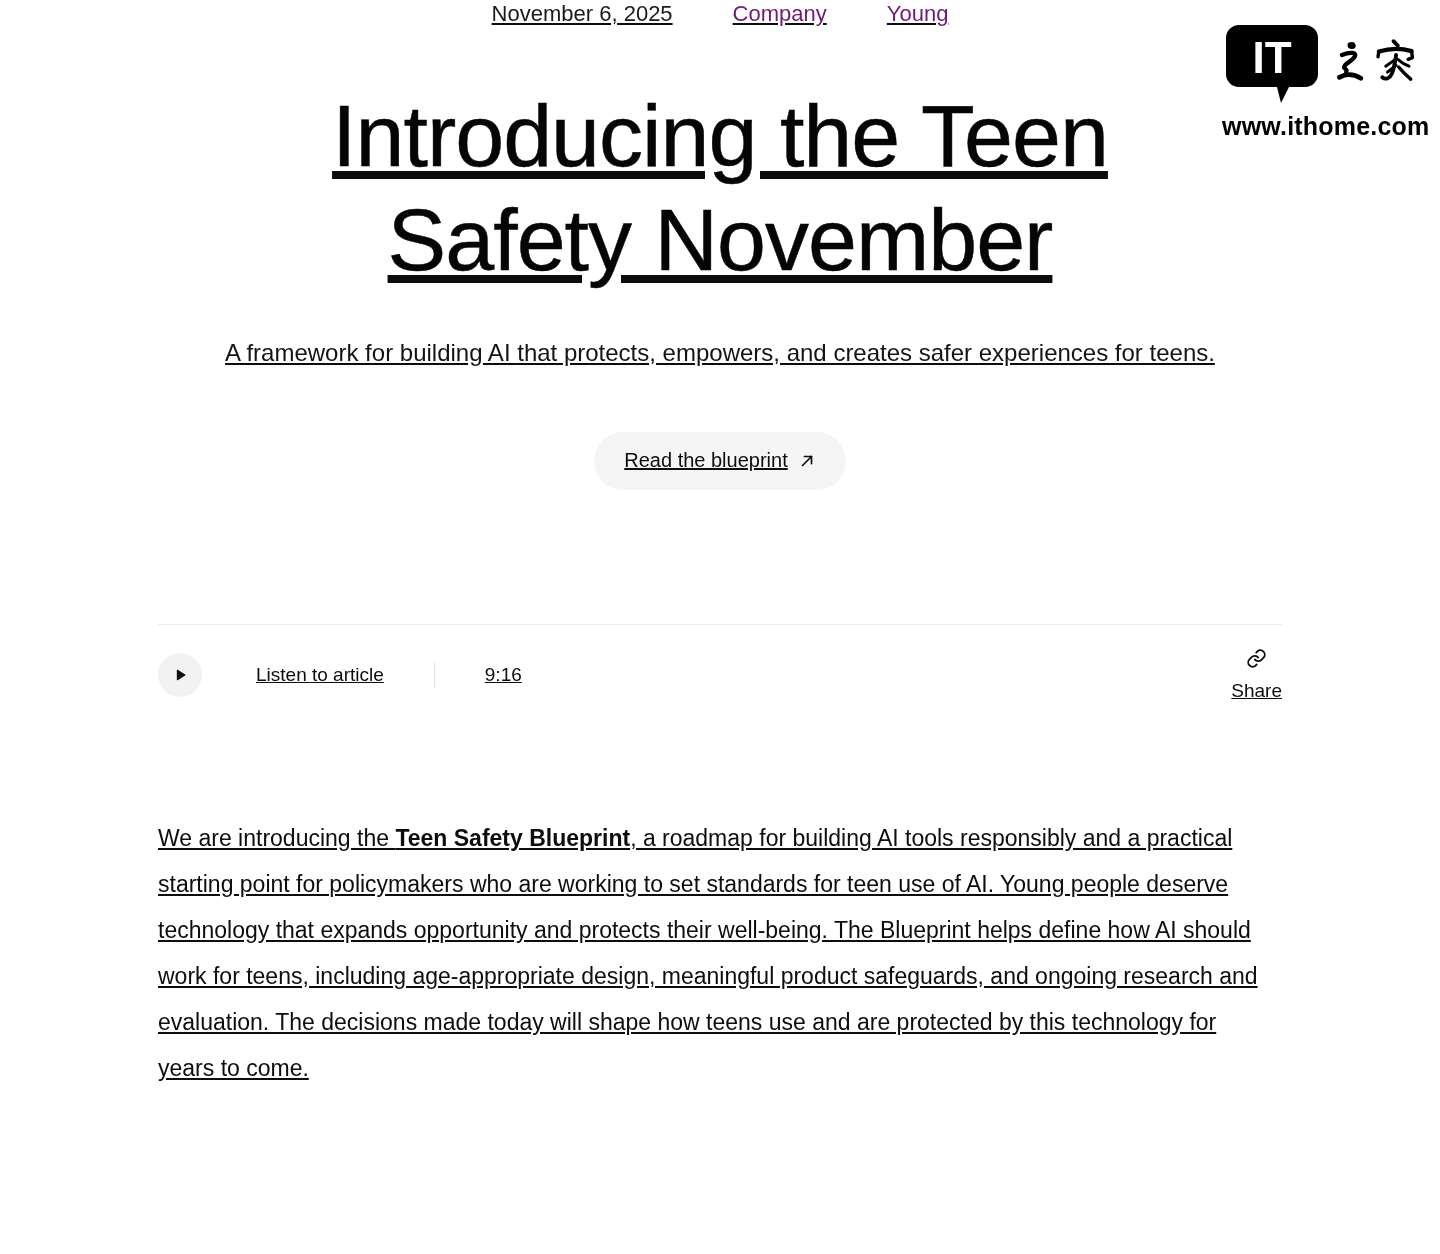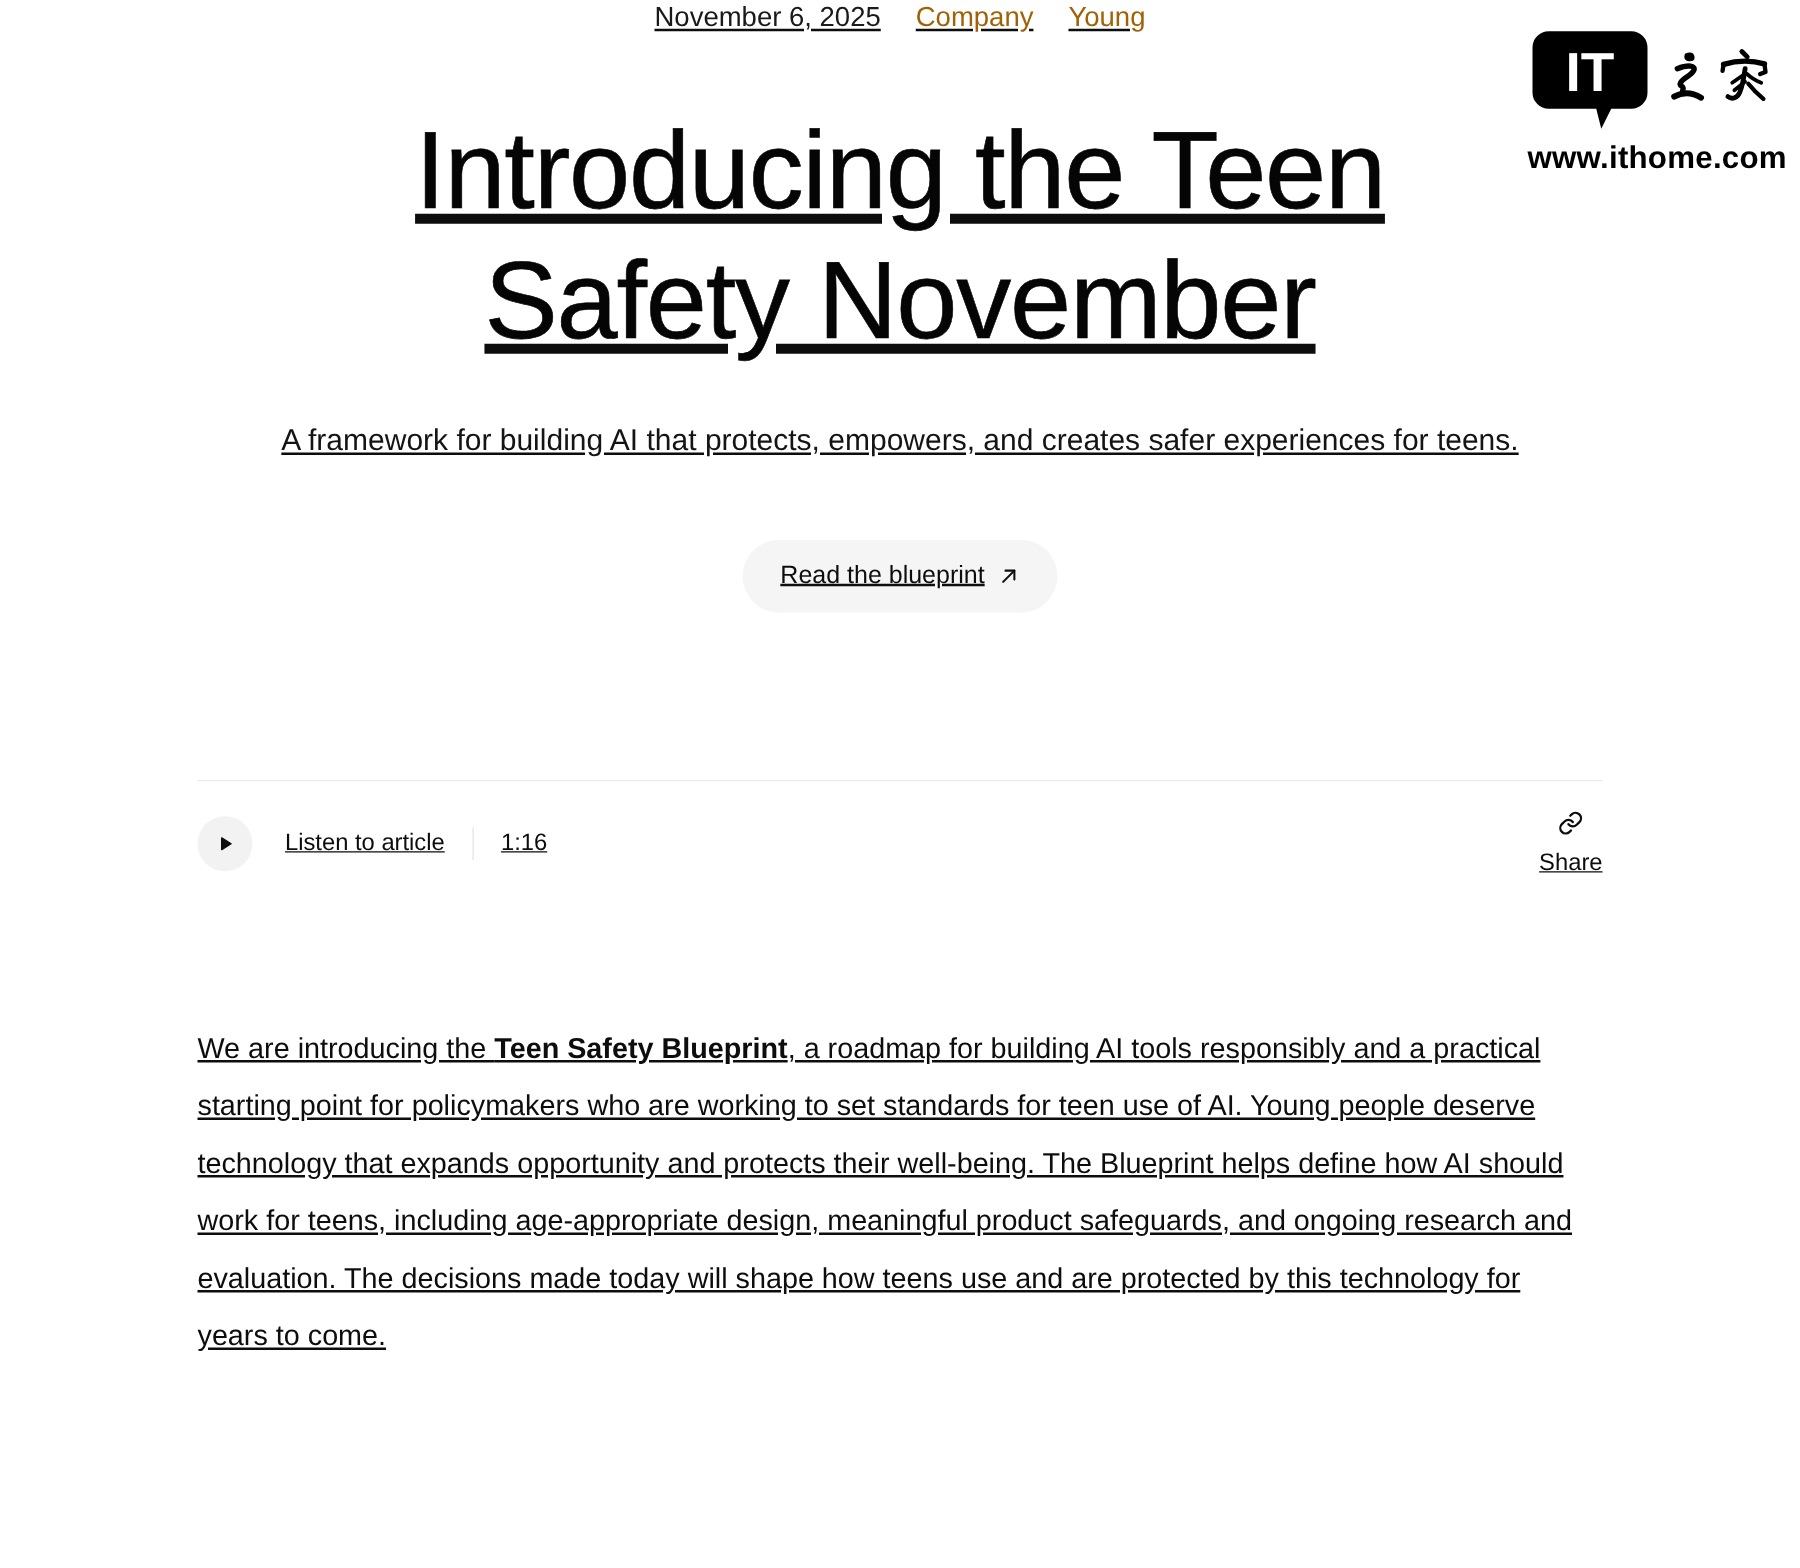--- a/index.html
+++ b/index.html
@@ -56,21 +56,21 @@
 
   .meta-row {
     display: flex;
     justify-content: center;
     align-items: baseline;
     gap: 28px;
     font-size: 22px;
     line-height: 28px;
   }
   .meta-date { color: #1a1a1a; }
-  .meta-cat { color: #a16207; cursor: pointer; }
+  .meta-cat { color: #701a75; cursor: pointer; margin-left: 32px; }
 
   h1.title {
     margin: 56px auto 0;
     max-width: 1040px;
     text-align: center;
     font-size: 88px;
     line-height: 1.18;
     font-weight: 500;
     letter-spacing: -1px;
     color: #050505;
@@ -119,20 +119,21 @@
   .audio-bar {
     margin-top: 28px;
     display: flex;
     align-items: center;
     justify-content: space-between;
     height: 44px;
   }
   .audio-left {
     display: flex;
     align-items: center;
+    gap: 28px;
   }
   .play-button {
     width: 44px;
     height: 44px;
     border-radius: 50%;
     background: #f2f2f2;
     border: none;
     display: flex;
     align-items: center;
     justify-content: center;
@@ -247,21 +248,21 @@
 
     <div class="audio-bar">
       <div class="audio-left">
         <button class="play-button">
           <svg class="icon-svg" width="18" height="18" viewBox="0 0 24 24">
             <path d="M8.5 5.8 L18.5 12 L8.5 18.2 Z" fill="#0d0d0d" stroke="#0d0d0d" stroke-width="1.5" stroke-linejoin="round"></path>
           </svg>
         </button>
         <span class="listen-label">Listen to article</span>
         <span class="audio-sep"></span>
-        <span class="duration">1:16</span>
+        <span class="duration">9:16</span>
       </div>
       <button class="share-button">
         <svg class="icon-svg" width="21" height="21" viewBox="0 0 24 24" fill="none" stroke="#0d0d0d" stroke-width="2.1" stroke-linecap="round" stroke-linejoin="round">
           <path d="M10 13 a5 5 0 0 0 7.54 .54 l2.5 -2.5 a5 5 0 0 0 -7.07 -7.07 l-1.3 1.3"></path>
           <path d="M14 11 a5 5 0 0 0 -7.54 -.54 l-2.5 2.5 a5 5 0 0 0 7.07 7.07 l1.3 -1.3"></path>
         </svg>
         <span>Share</span>
       </button>
     </div>
 

